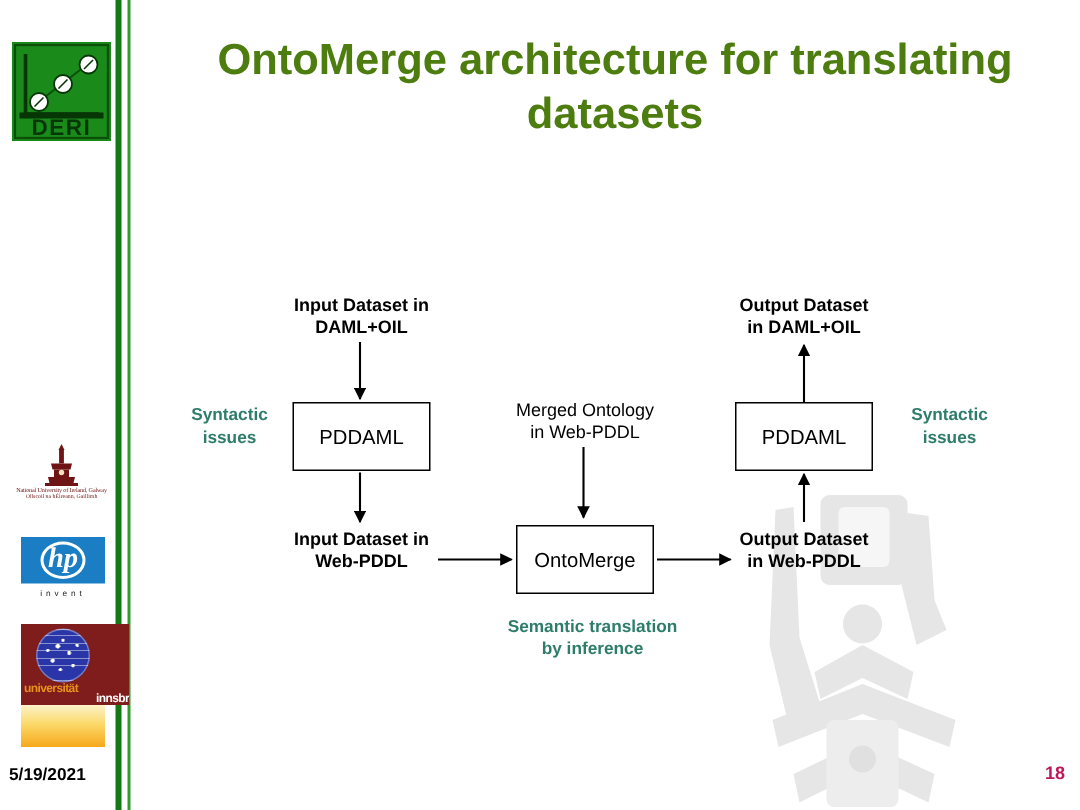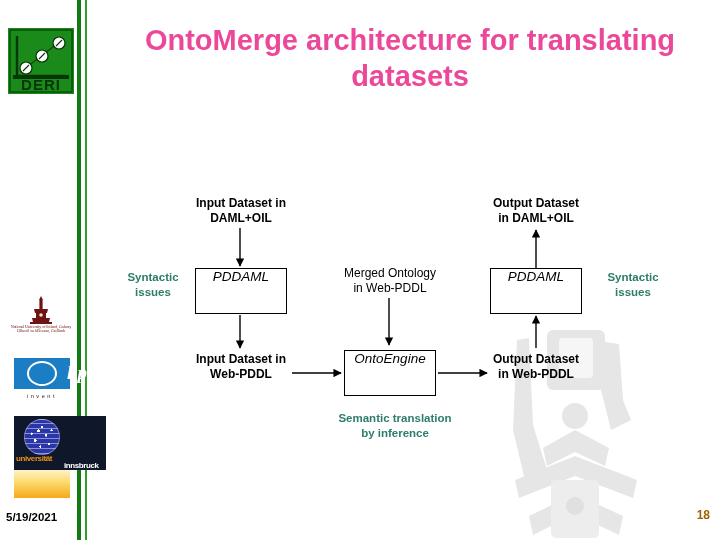--- a/index.html
+++ b/index.html
@@ -114,21 +114,20 @@
     left: 0;
     top: 2px;
     width: 56px;
     text-align: center;
     color: #ffffff;
     font-style: italic;
     font-weight: bold;
     font-size: 19px;
     line-height: 25px;
     font-family: "Liberation Serif", serif;
-    padding-left: 35px;
   }
   #hp-logo .hp-invent {
     text-align: center;
     font-size: 5.5px;
     letter-spacing: 2.6px;
     color: #1a1a1a;
     margin-top: 4px;
     font-family: "Liberation Sans", sans-serif;
   }
 
@@ -136,24 +135,23 @@
   #uibk-logo {
     position: absolute;
     left: 14px;
     top: 416px;
     width: 56px;
     height: 82px;
   }
   #uibk-logo .uibk-top {
     width: 72px;
     height: 54px;
-    background: #0f172a;
+    background: #7f1d1d;
     position: relative;
     overflow: hidden;
-    padding-left: 20px;
   }
   #uibk-logo .uibk-globe {
     position: absolute;
     left: 10px;
     top: 3px;
     width: 36px;
     height: 36px;
     border-radius: 50%;
     background:
       radial-gradient(circle at 40% 32%, #ffffff 0 1.4px, transparent 1.6px),
@@ -201,44 +199,43 @@
   
   #title {
     position: absolute;
     left: 120px;
     top: 22px;
     width: 580px;
     text-align: center;
     font-size: 29px;
     font-weight: bold;
     line-height: 36px;
-    color: #ec4899;
+    color: #4d7c0f;
     font-family: "Liberation Sans", sans-serif;
   }
 
   
   #diagram {
     position: absolute;
     left: 0;
     top: 0;
     width: 720px;
     height: 540px;
   }
   .node-box {
     position: absolute;
     border: 1.3px solid #000000;
     background: transparent;
     box-sizing: border-box;
     display: flex;
-    align-items: flex-start;
+    align-items: center;
     justify-content: center;
     font-size: 13.5px;
     color: #000000;
     font-family: "Liberation Sans", sans-serif;
-    font-style: italic;
   }
   .label {
     position: absolute;
     text-align: center;
     font-size: 12px;
     line-height: 15px;
     color: #000000;
     font-family: "Liberation Sans", sans-serif;
     white-space: pre-line;
   }
@@ -265,21 +262,21 @@
     font-weight: bold;
     color: #000000;
     font-family: "Liberation Sans", sans-serif;
   }
   #footer-page {
     position: absolute;
     right: 10px;
     top: 508px;
     font-size: 12px;
     font-weight: bold;
-    color: #a16207;
+    color: #be185d;
     font-family: "Liberation Sans", sans-serif;
     text-align: right;
   }
 </style>
 </head>
 <body>
 
 <div id="slide">
 
   <svg id="watermark" viewBox="0 0 230 210" xmlns="http://www.w3.org/2000/svg">
@@ -370,21 +367,21 @@
     <line x1="536" y1="348" x2="536" y2="316" stroke="#000" stroke-width="1.4" marker-end="url(#ah)"></line>
 
     <line x1="536" y1="268" x2="536" y2="230" stroke="#000" stroke-width="1.4" marker-end="url(#ah)"></line>
   </svg>
 
   <div class="node-box" style="left:195px; top:268px; width:92px; height:46px;">
     <span>PDDAML</span>
   </div>
 
   <div class="node-box" style="left:344px; top:350px; width:92px; height:46px;">
-    <span>OntoEngine</span>
+    <span>OntoMerge</span>
   </div>
 
   <div class="node-box" style="left:490px; top:268px; width:92px; height:46px;">
     <span>PDDAML</span>
   </div>
 
   <div class="label bold-ds" style="left:175px; top:196px; width:132px;">Input Dataset in
 DAML+OIL</div>
 
   <div class="label bold-ds" style="left:175px; top:352px; width:132px;">Input Dataset in

